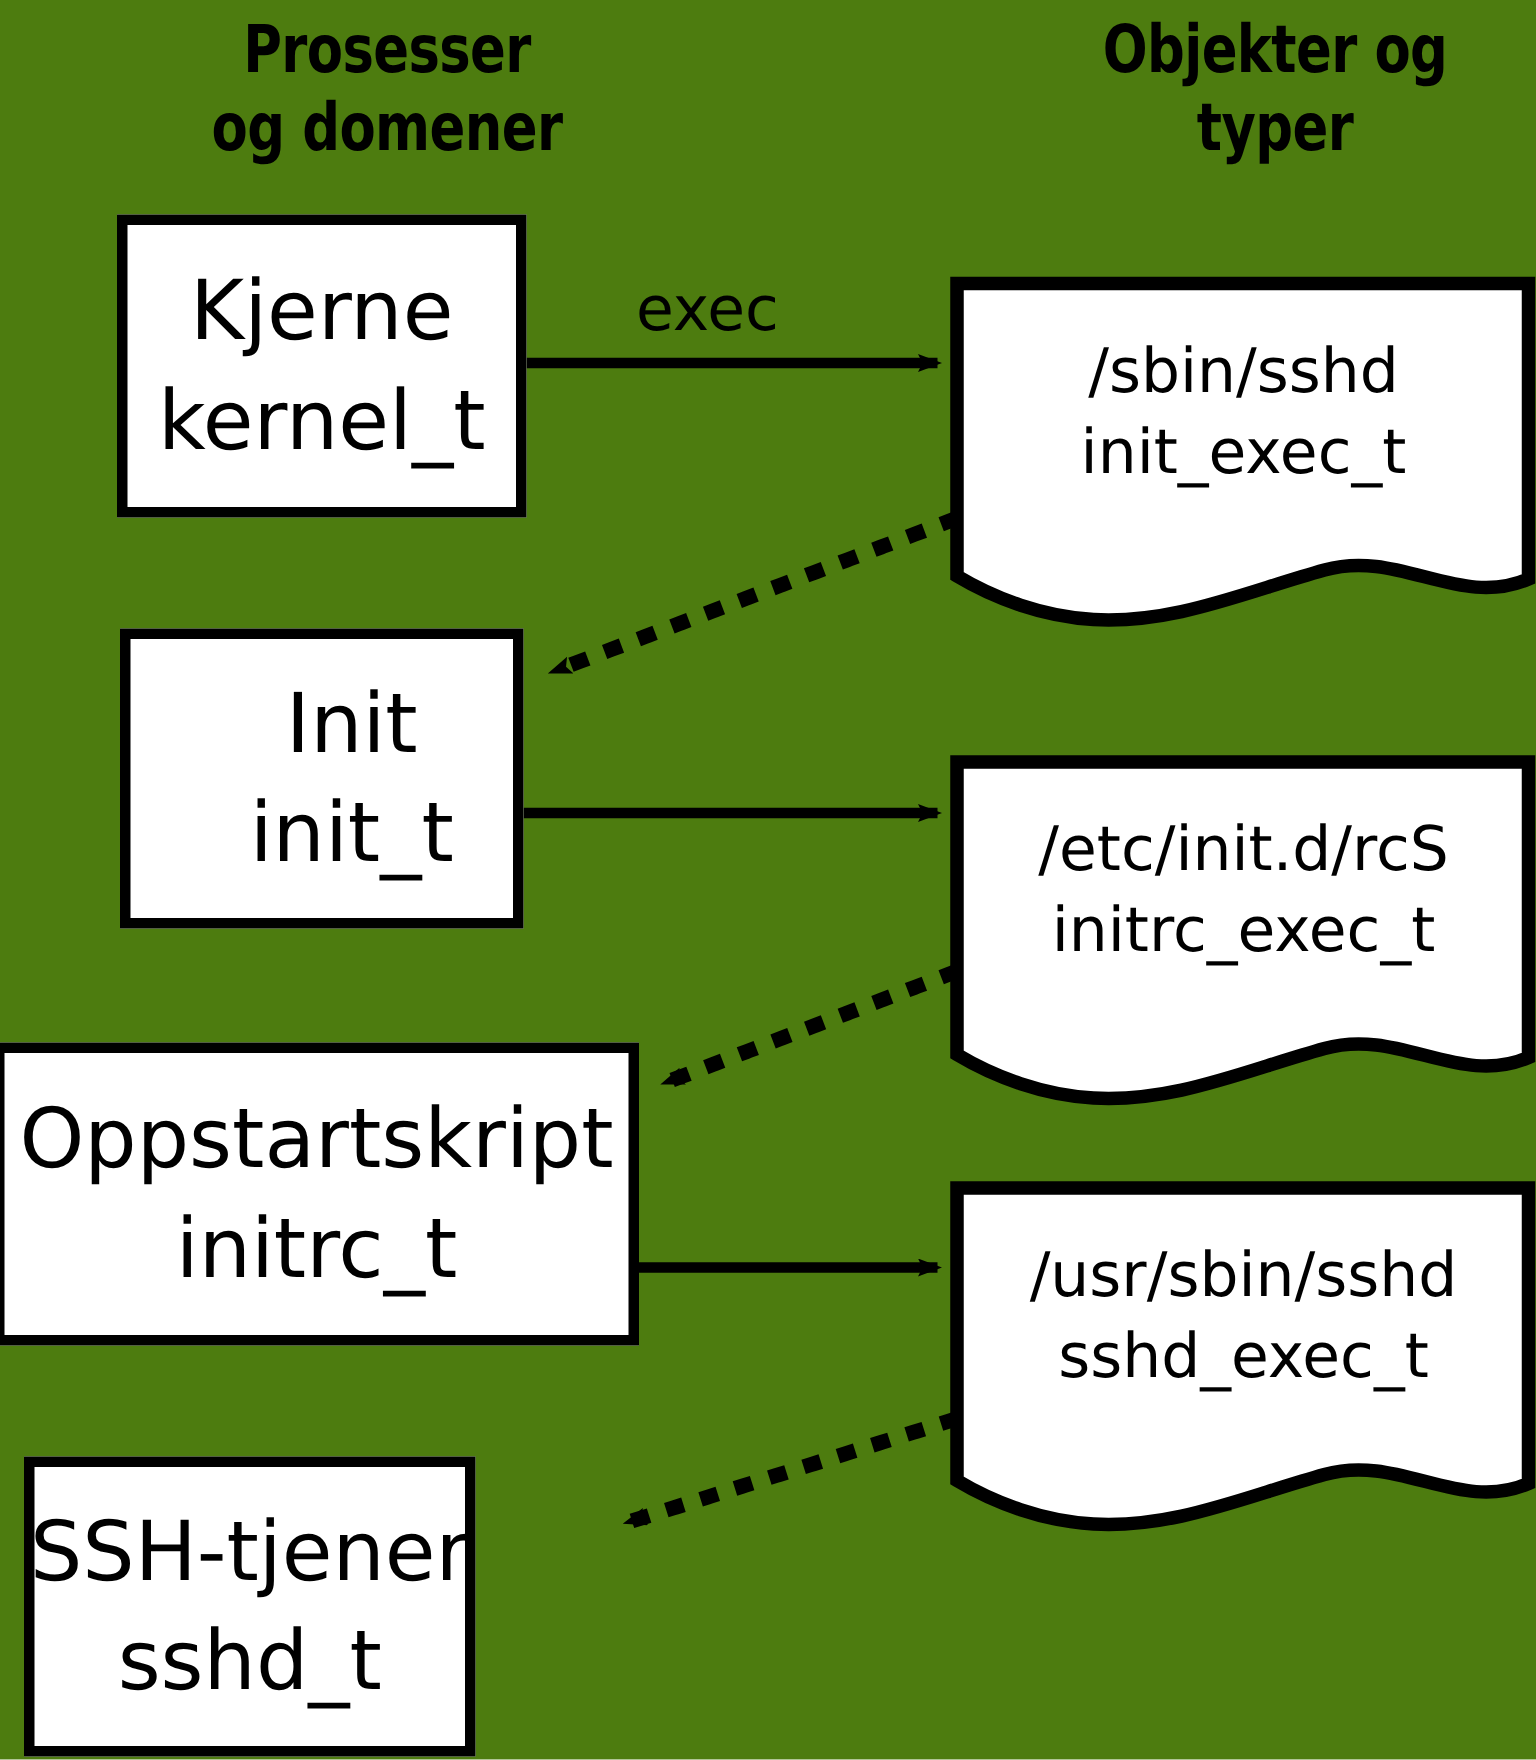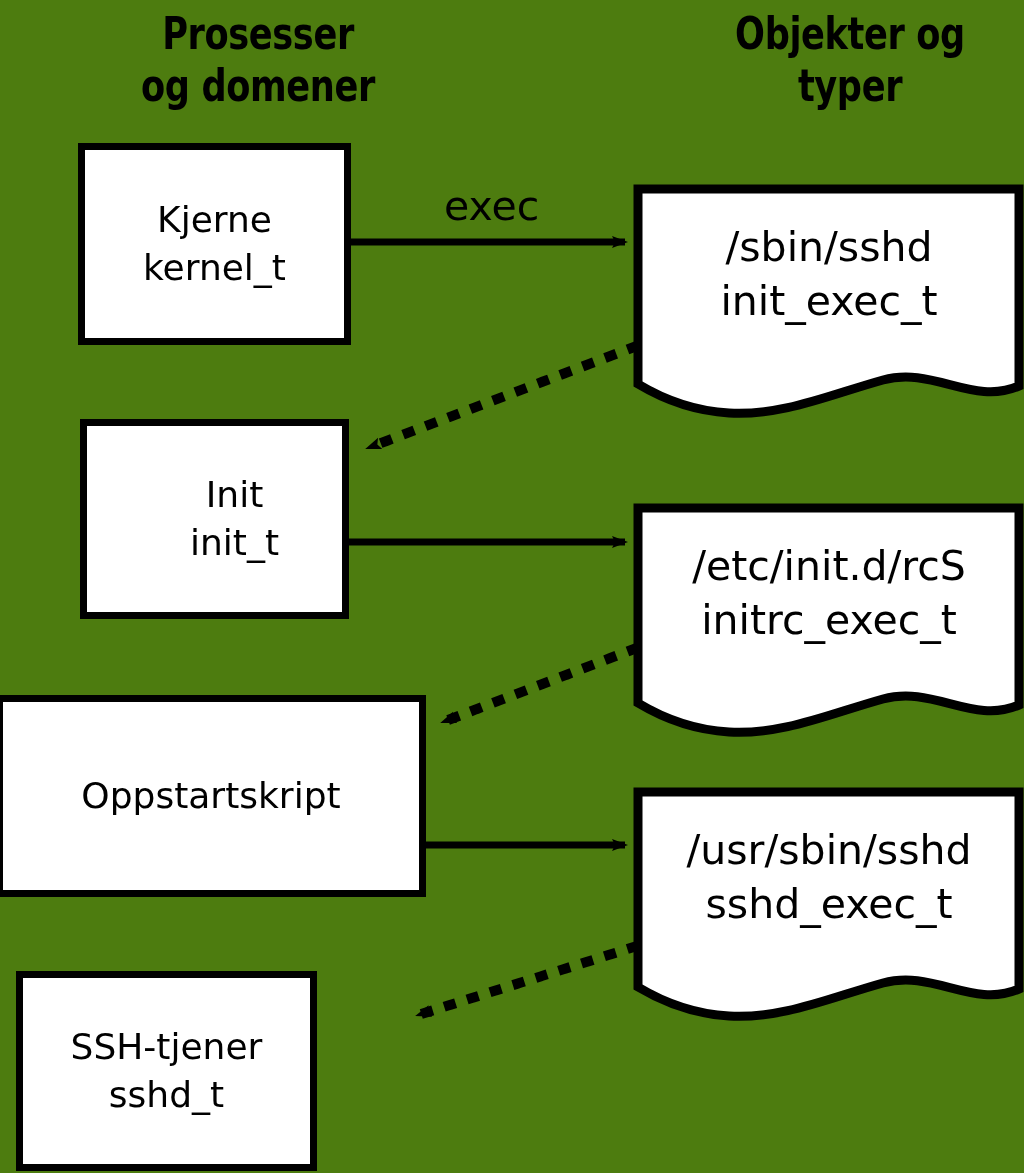--- a/index.html
+++ b/index.html
@@ -33,21 +33,21 @@
   .proc-box {
     position: absolute;
     box-sizing: border-box;
     border: 7px solid #000000;
     background: #ffffff;
     display: flex;
     flex-direction: column;
     align-items: center;
     justify-content: center;
     color: #000000;
-    font-size: 36px;
+    font-size: 55px;
     line-height: 1.33;
     text-align: center;
     white-space: nowrap;
   }
   .doc-shape {
     position: absolute;
   }
   .doc-shape svg { display: block; }
   .doc-label {
     position: absolute;
@@ -112,34 +112,35 @@
 
     <g>
       <line x1="426" y1="845" x2="625" y2="845" stroke="#000000" stroke-width="7" marker-end="url(#arrowSolid)"></line>
     </g>
 
     <g>
       <line x1="634" y1="947" x2="418" y2="1015" stroke="#000000" stroke-width="10" stroke-dasharray="2 22" stroke-linecap="square" marker-end="url(#arrowDotted)"></line>
     </g>
   </svg>
 
-  <div class="edge-label" style="left:444px; top:182px;">exec</div>
+  <div class="edge-label" style="left:424px; top:182px;">exec</div>
 
   <div class="proc-box" style="left:78px; top:143px; width:273px; height:202px;">
     <span>Kjerne</span>
     <span>kernel_t</span>
   </div>
 
   <div class="proc-box" style="left:80px; top:419px; width:269px; height:200px;padding-left:40px;">
     <span>Init</span>
     <span>init_t</span>
   </div>
 
   <div class="proc-box" style="left:-4px; top:695px; width:430px; height:202px;">
     <span>Oppstartskript</span>
+    <span>initrc_t</span>
   </div>
 
   <div class="proc-box" style="left:16px; top:971px; width:301px; height:200px;">
     <span>SSH-tjener</span>
     <span>sshd_t</span>
   </div>
 
   <div class="doc-shape" style="left:633px; top:184px; width:392px; height:240px;">
     <svg width="392" height="240" viewBox="0 0 392 240">
       <path d="M5,5 L386,5 L386,202 C340,222 300,182 250,196 C196,211 150,232 96,229 C62,227 30,215 5,200 Z" fill="#ffffff" stroke="#000000" stroke-width="9" stroke-linejoin="miter"></path>

